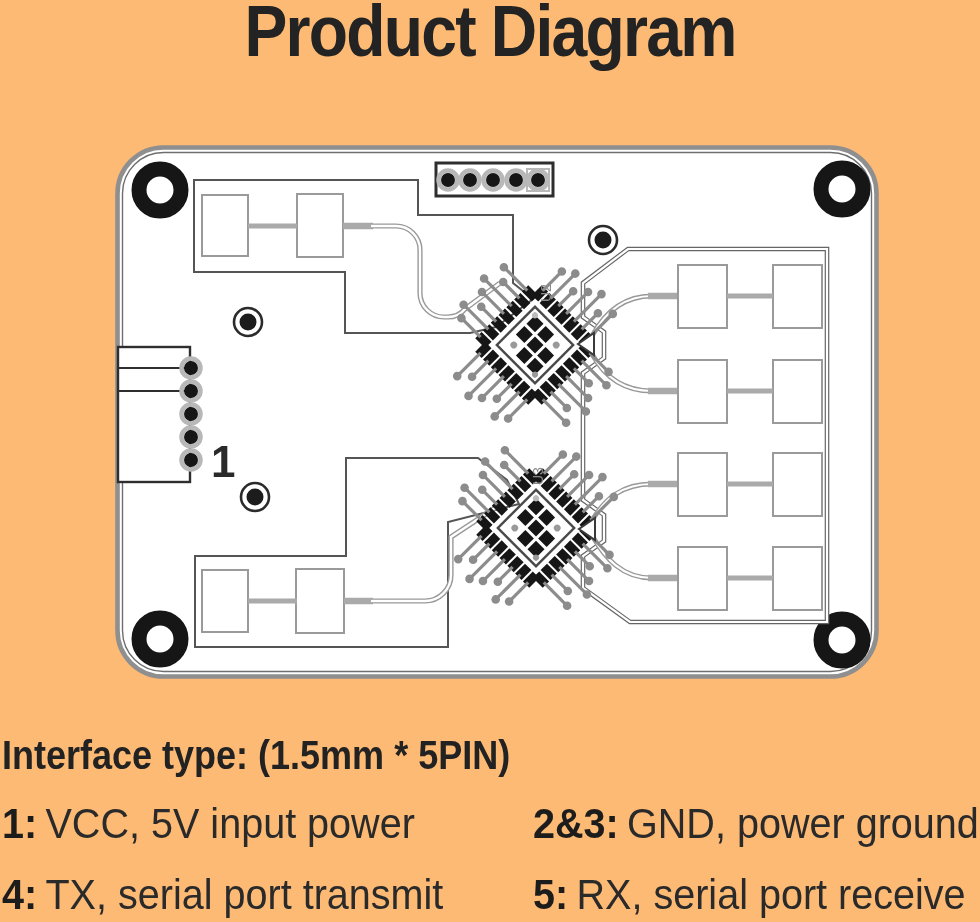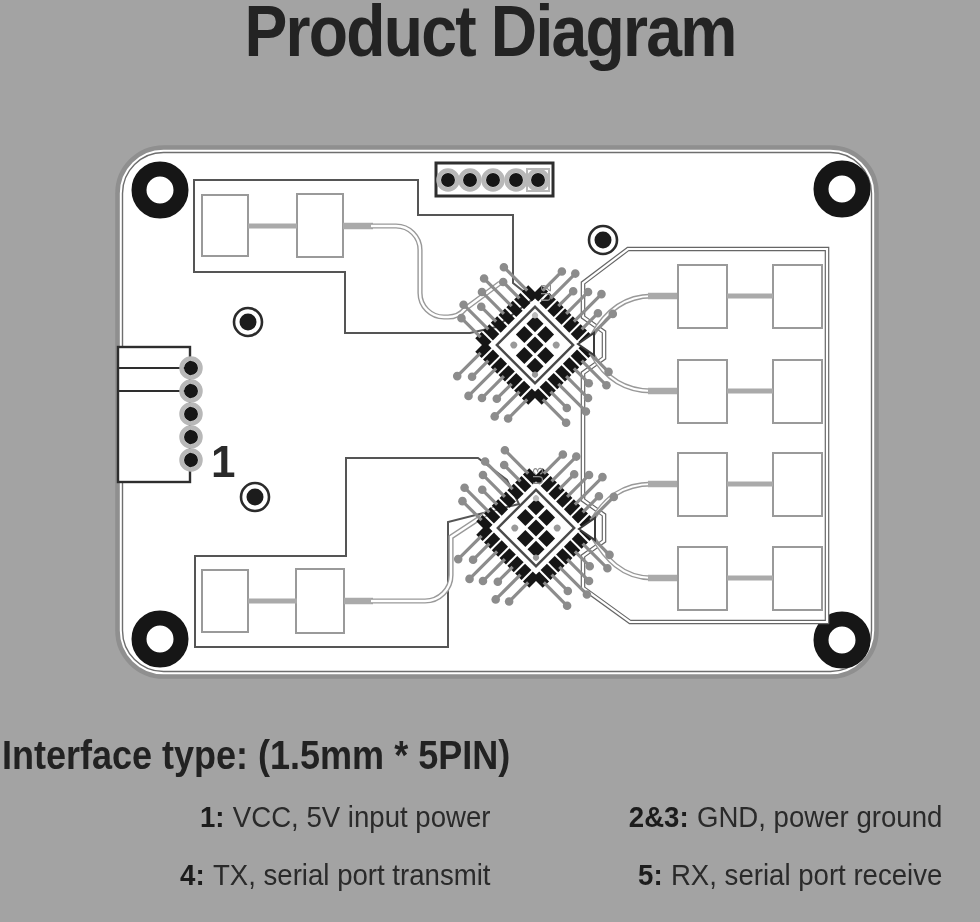--- a/index.html
+++ b/index.html
@@ -1,25 +1,25 @@
 <!DOCTYPE html>
 <html><head>
 <meta charset="utf-8">
 <style>
   html,body{margin:0;padding:0;background:#fff;}
-  .stage{position:relative;width:980px;height:922px;background:#a3a3a3;overflow:hidden;
+  .stage{position:relative;width:980px;height:922px;background:#fdba74;overflow:hidden;
          font-family:"Liberation Sans", sans-serif;color:#1e1e1e;}
   .title{position:absolute;top:-6px;left:0;width:980px;text-align:center;
          font-size:73px;font-weight:900;letter-spacing:-2px;line-height:1.0;
          transform:scaleX(0.88);transform-origin:50% 0;white-space:nowrap;color:#232323;}
   .pcb-svg{position:absolute;left:0;top:0;}
   .iface-heading{position:absolute;left:2px;top:733px;font-size:40px;font-weight:bold;
          transform:scaleX(0.90);transform-origin:0 0;white-space:nowrap;color:#222;}
   .pin-table{position:absolute;left:2px;top:801px;width:976px;display:grid;
-         grid-template-columns:531px auto;row-gap:26px;font-size:30px;line-height:1.05;text-align:right;}
+         grid-template-columns:531px auto;row-gap:26px;font-size:43px;line-height:1.05;}
   .pin-item{white-space:nowrap;transform:scaleX(0.92);transform-origin:0 50%;color:#2a2a2a;}
   .pin-num{font-weight:bold;color:#1c1c1c;}
   .pin-desc{margin-left:9px;}
 </style>
 </head>
 <body>
 
 <div class="stage">
 
   <div class="title">Product Diagram</div>

